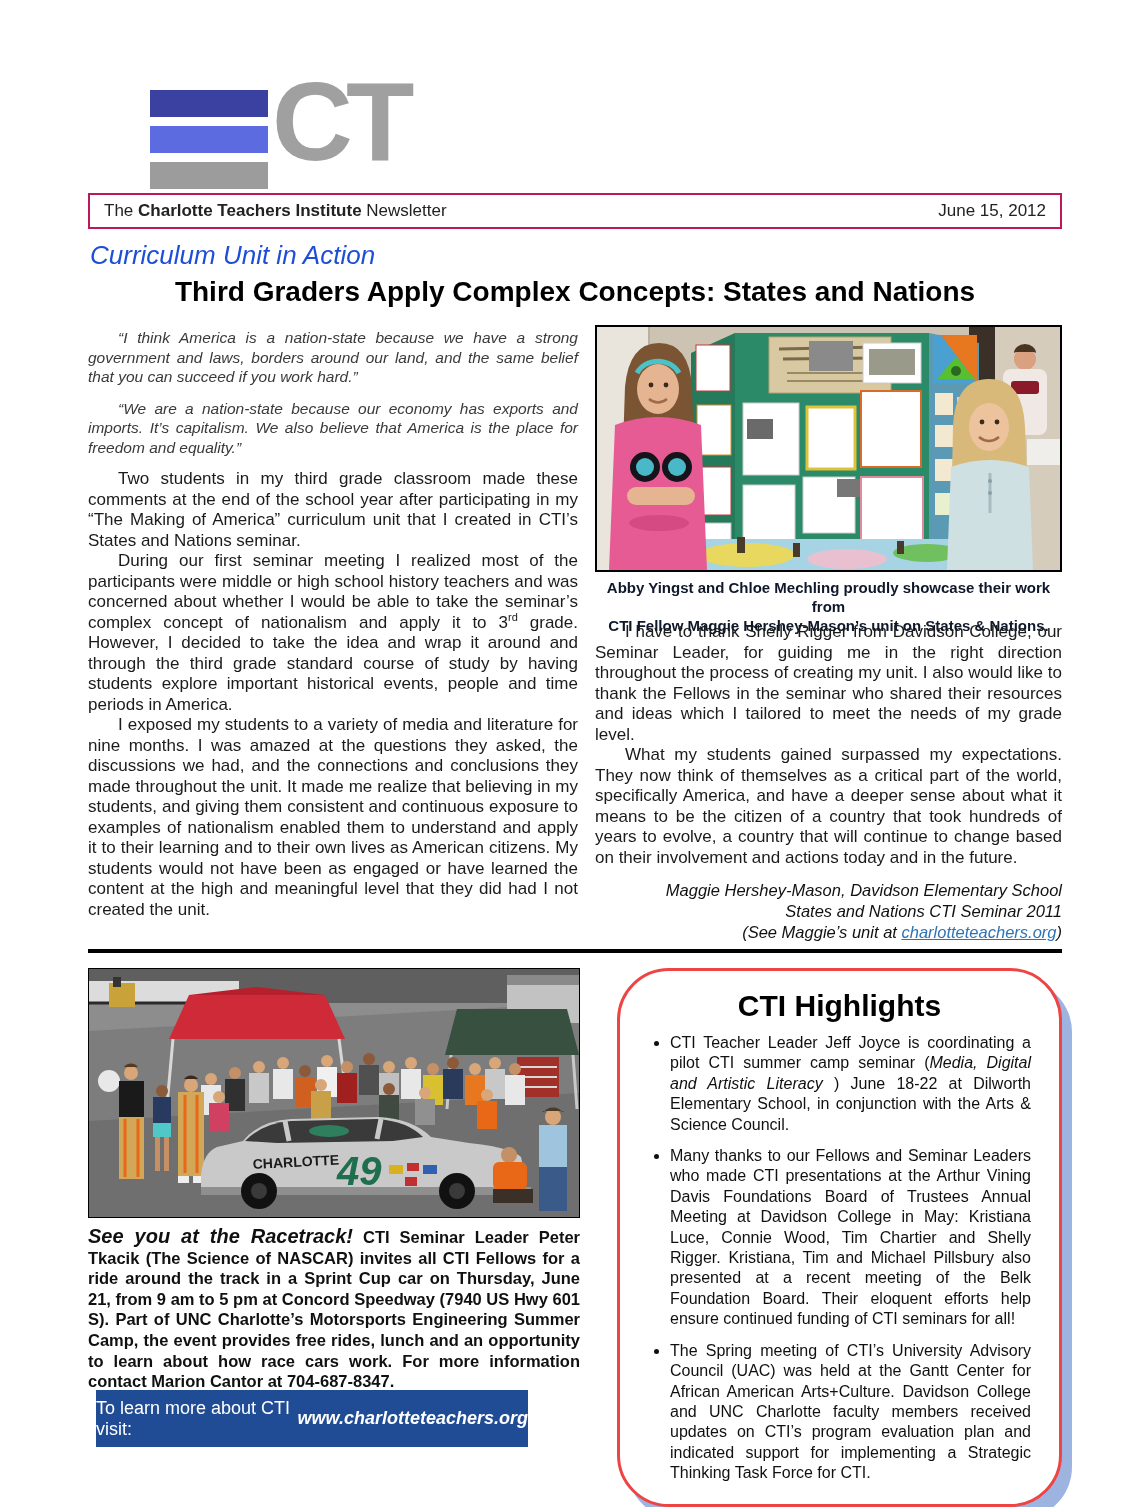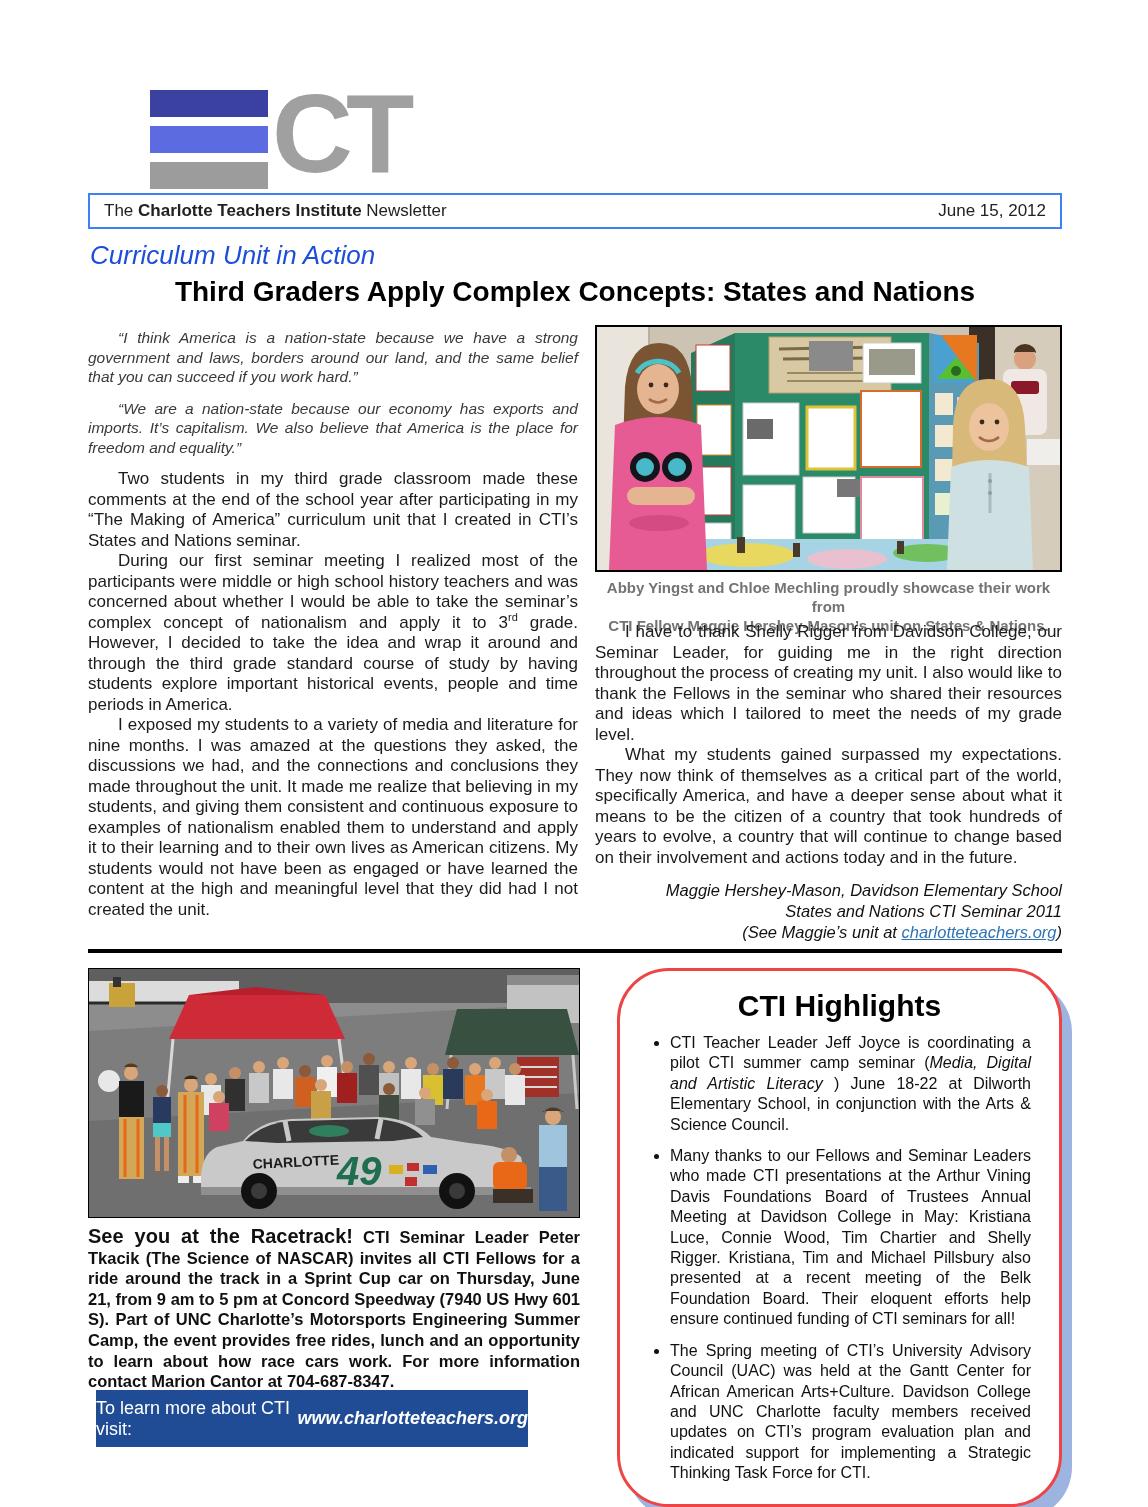--- a/index.html
+++ b/index.html
@@ -5,59 +5,59 @@
   html,body{margin:0;padding:0;background:#fff;}
   .page{position:relative;width:1148px;height:1507px;background:#fff;overflow:hidden;
         font-family:"Liberation Sans", sans-serif;color:#1b1b1b;}
 
   
   .logo-bars{position:absolute;left:150px;top:90px;width:118px;}
   .logo-bars .bar{width:118px;height:27px;margin-bottom:9px;}
   .bar.b1{background:#3a41a0;}
   .bar.b2{background:#5c6ce0;}
   .bar.b3{background:#9c9c9c;margin-bottom:0;}
-  .logo-ct{position:absolute;left:272px;top:78px;font-size:112px;font-weight:700;
+  .logo-ct{position:absolute;left:272px;top:66px;font-size:112px;font-weight:700;
            color:#a0a0a0;letter-spacing:-7px;line-height:112px;}
   .logo-insights{position:absolute;left:440px;top:64px;font-size:100px;font-weight:700;
            font-style:italic;color:#bcbcbc;line-height:100px;letter-spacing:-2px;
            text-shadow:7px 5px 0 #2e38a0;z-index:5;}
-  .news-bar{position:absolute;left:88px;top:193px;width:974px;height:36px;border:2px solid #3b82f6;
+  .news-bar{position:absolute;left:88px;top:193px;width:974px;height:36px;border:2px solid #be185d;
             box-sizing:border-box;display:flex;align-items:center;justify-content:space-between;
             padding:0 14px;font-size:17px;color:#222;background:#fff;}
   .news-bar b{font-weight:700;}
 
   
   .kicker{position:absolute;left:90px;top:240px;font-size:26px;font-weight:400;font-style:italic;color:#1d4ed8;}
   .headline{position:absolute;left:88px;top:276px;width:974px;text-align:center;
             font-size:28px;font-weight:700;color:#000;}
 
   
   .col-left{position:absolute;left:88px;top:328px;width:490px;}
   .col-left p.quote{font-size:15.5px;line-height:19.5px;font-style:italic;color:#3a3a3a;
             text-align:justify;text-indent:30px;margin:0 0 12px 0;}
   p.body{font-size:17px;line-height:20.5px;text-align:justify;text-indent:30px;margin:0;}
   .col-left p.body:first-of-type{margin-top:6px;}
   sup{font-size:11px;line-height:0;}
 
   .photo-frame{position:absolute;border:2px solid #000;box-sizing:border-box;background:#cdc3b2;}
   .photo1{left:595px;top:325px;width:467px;height:247px;}
   .caption1{position:absolute;left:595px;top:578px;width:467px;text-align:center;
-            font-size:15px;font-weight:700;line-height:19px;color:#737373;}
+            font-size:15px;font-weight:700;line-height:19px;color:#0f172a;}
   .col-right{position:absolute;left:595px;top:622px;width:467px;}
   .attribution{position:absolute;left:595px;top:880px;width:467px;text-align:right;
             font-style:italic;font-size:16.5px;line-height:21px;color:#111;}
   .attribution a{color:#2e74b5;text-decoration:underline;}
 
   .rule{position:absolute;left:88px;top:949px;width:974px;height:4px;background:#000;}
 
   
   .photo2{left:88px;top:968px;width:492px;height:250px;border:1px solid #000;background:#8d8d8d;}
   .race-caption{position:absolute;left:88px;top:1226px;width:492px;font-size:16.5px;
             font-weight:600;line-height:20.6px;text-align:justify;color:#101010;}
-  .race-caption .lead{font-size:20px;font-weight:700;}
+  .race-caption .lead{font-size:20px;font-weight:700;font-style:italic;}
   .blue-bar{position:absolute;left:96px;top:1390px;width:432px;height:57px;background:#1f4c94;
             color:#fff;display:flex;align-items:center;justify-content:center;font-size:18px;}
   .blue-bar b{font-weight:700;margin-left:5px;font-style:italic;}
 
   
   .highlights{position:absolute;left:617px;top:968px;width:445px;min-height:452px;box-sizing:border-box;
             border:3px solid #ef4444;border-radius:52px;background:#fff;
             box-shadow:10px 12px 0 #9db3e0;padding:14px 28px 20px 28px;}
   .highlights h2{margin:4px 0 10px 0;text-align:center;font-size:30px;font-weight:700;color:#000;}
   .highlights ul{margin:0;padding:0 0 0 22px;}

